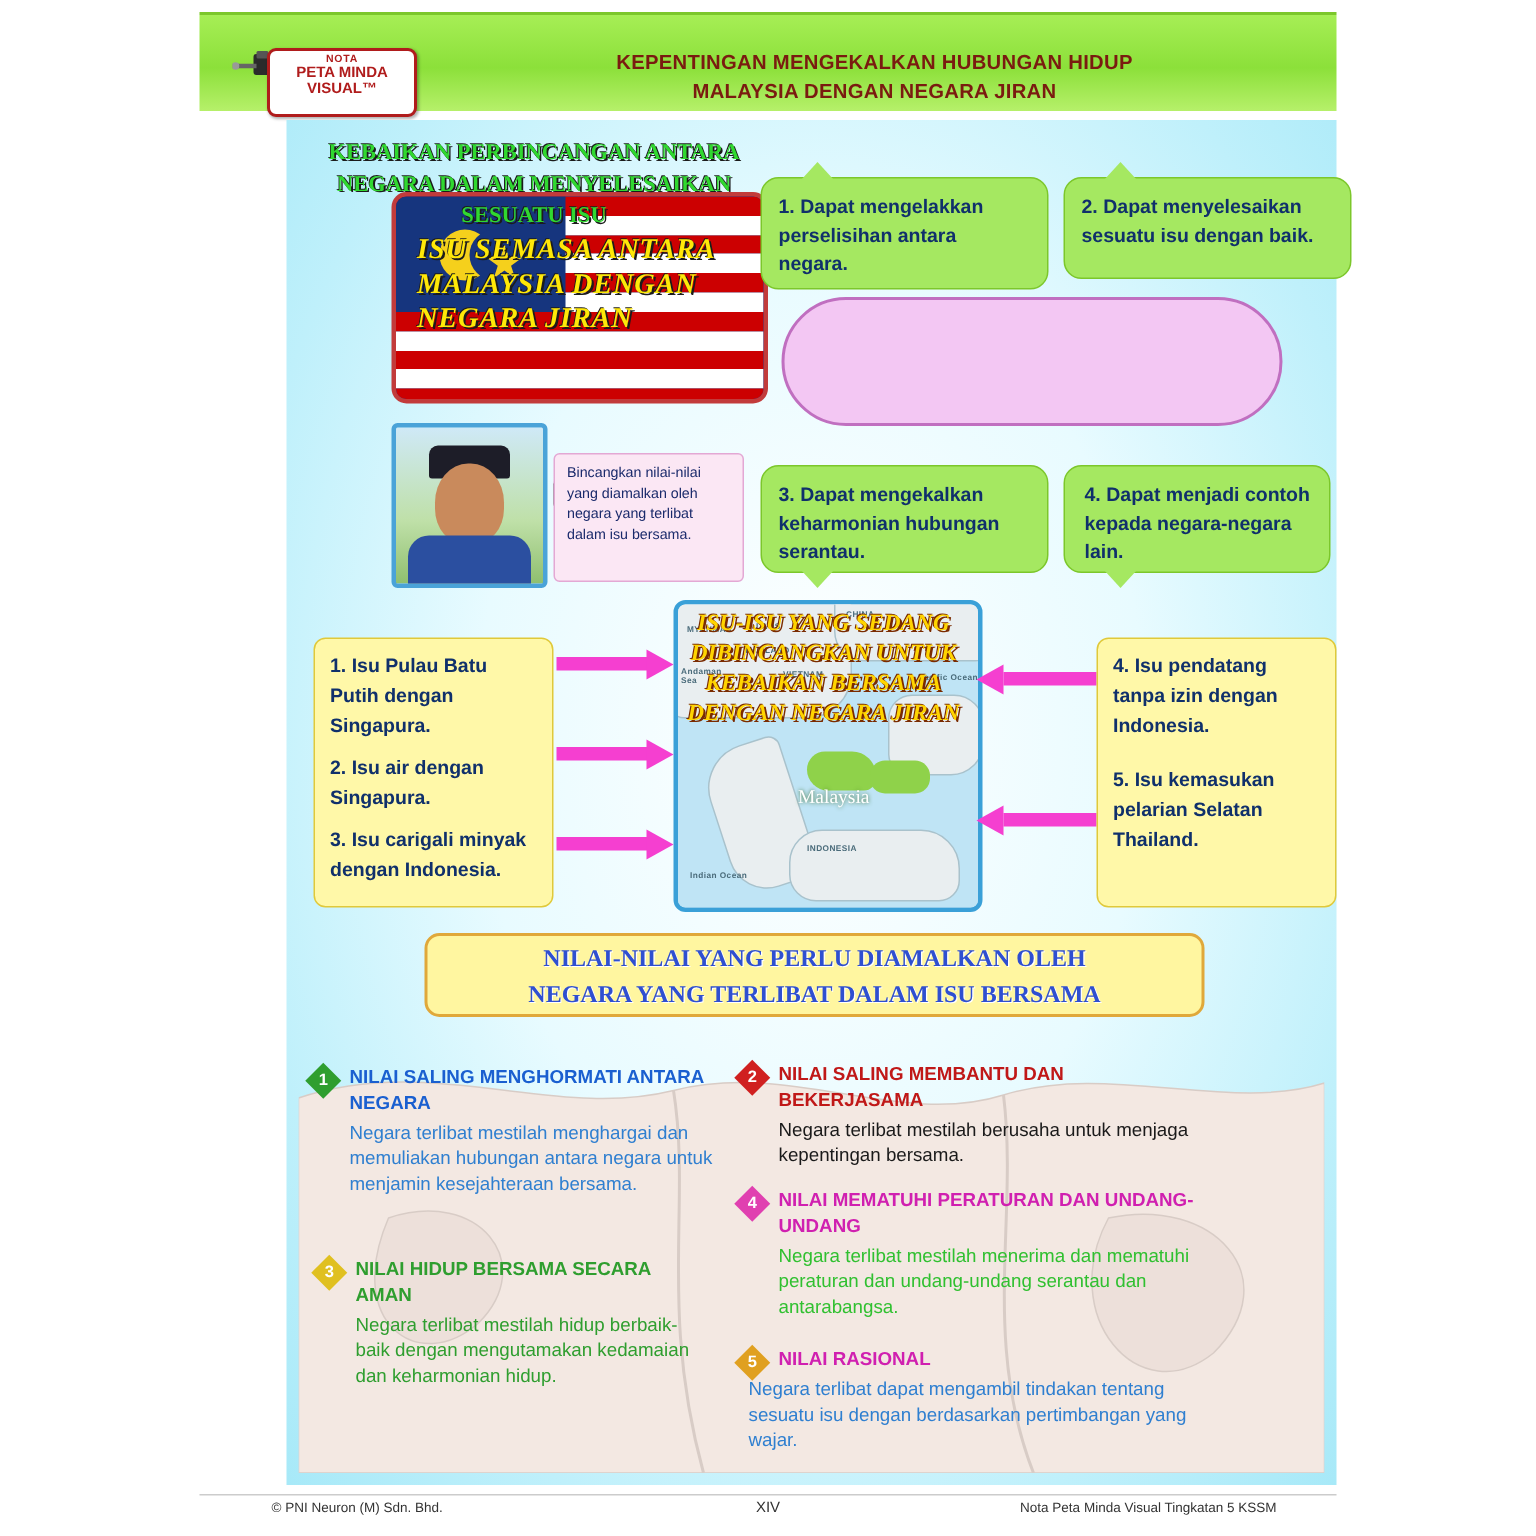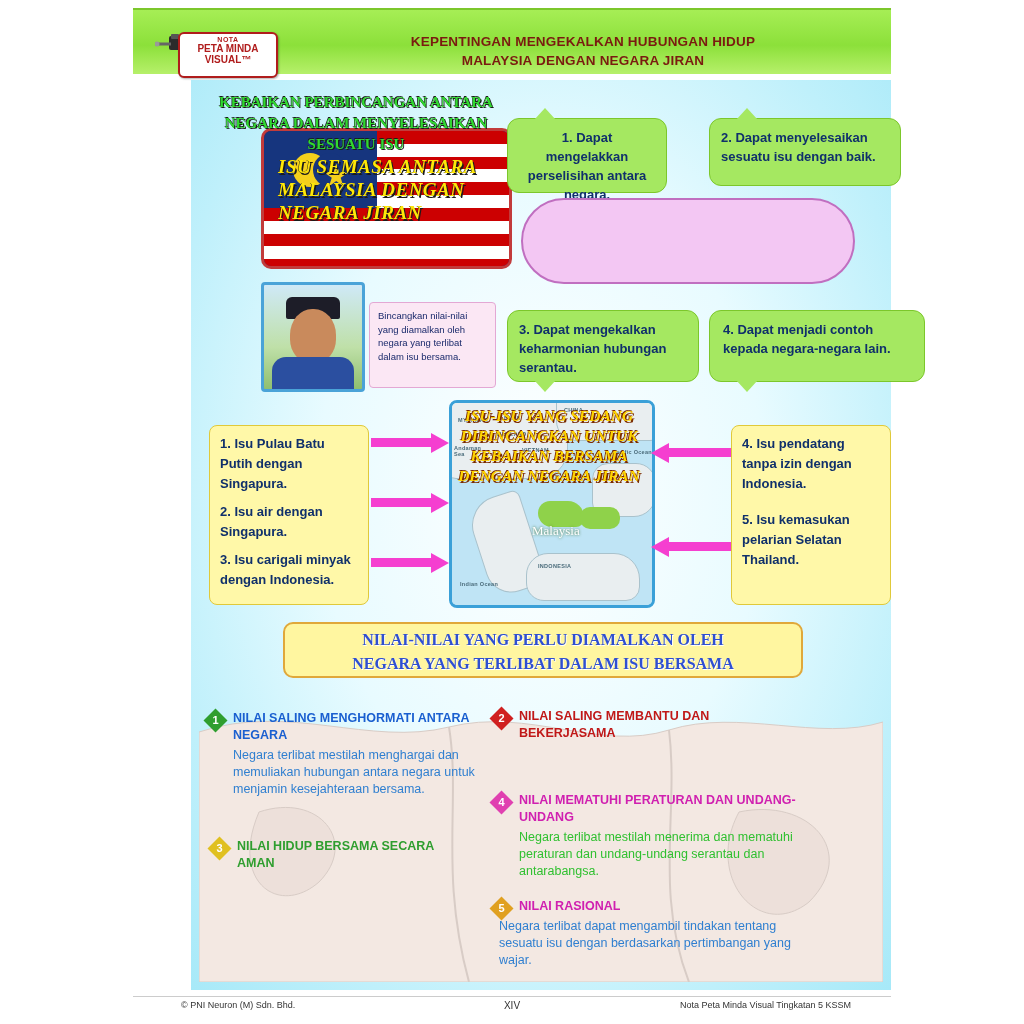--- a/index.html
+++ b/index.html
@@ -64,24 +64,24 @@
     box-sizing:border-box;
   }
   .bub:after{
     content:"";position:absolute;bottom:-11px;left:26px;
     border-left:11px solid transparent;border-right:11px solid transparent;
     border-top:12px solid #a5e861;
   }
   .bub.up:after{
     bottom:auto;top:-11px;border-top:none;border-bottom:12px solid #a5e861;
   }
-  #bub1{left:316px;top:38px;width:160px;height:75px;text-align:center;}
+  #bub1{left:316px;top:38px;width:192px;height:75px;}
   #bub2{left:518px;top:38px;width:192px;height:68px;}
   #bub3{left:316px;top:230px;width:192px;height:72px;}
-  #bub4{left:518px;top:230px;width:216px;height:72px;padding-left:13px;}
+  #bub4{left:518px;top:230px;width:178px;height:72px;padding-left:13px;}
   
   .cloud{
     position:absolute;left:330px;top:118px;width:330px;height:82px;
     background:#f3c7f3;border:2px solid #c06fc0;border-radius:44px;
     box-shadow:0 0 0 0 #fff;
   }
   .cloud-txt{
     position:absolute;left:0;top:12px;width:330px;text-align:center;
     color:#30d830;font-weight:bold;font-size:15px;line-height:21px;
     font-family:"Liberation Serif", serif;
@@ -322,27 +322,29 @@
         </div>
       <div class="nhead" style="color:#1a5fd0;margin-left:20px;">NILAI SALING MENGHORMATI ANTARA NEGARA</div>
       <div class="nbody" style="color:#2f7fd0;margin-left:20px;margin-top:3px;">Negara terlibat mestilah menghargai dan memuliakan hubungan antara negara untuk menjamin kesejahteraan bersama.</div>
     </div>
 
     <div class="nitem" style="left:22px;top:758px;width:250px;">
       <div class="badge" style="left:-2px;top:2px;background:#e0c020;">
           <span>3</span>
         </div>
       <div class="nhead" style="color:#2f9e2f;margin-left:24px;">NILAI HIDUP BERSAMA SECARA AMAN</div>
+      <div class="nbody" style="color:#2f9e2f;margin-left:24px;margin-top:3px;">Negara terlibat mestilah hidup berbaik-baik dengan mengutamakan kedamaian dan keharmonian hidup.</div>
     </div>
 
     <div class="nitem" style="left:308px;top:628px;width:300px;">
       <div class="badge" style="left:-6px;top:2px;background:#d02020;">
           <span>2</span>
         </div>
       <div class="nhead" style="color:#c01818;margin-left:20px;">NILAI SALING MEMBANTU DAN BEKERJASAMA</div>
+      <div class="nbody" style="color:#1a1a1a;margin-left:20px;margin-top:3px;">Negara terlibat mestilah berusaha untuk menjaga kepentingan bersama.</div>
     </div>
 
     <div class="nitem" style="left:308px;top:712px;width:310px;">
       <div class="badge" style="left:-6px;top:2px;background:#e040b0;">
           <span>4</span>
         </div>
       <div class="nhead" style="color:#d020b0;margin-left:20px;">NILAI MEMATUHI PERATURAN DAN UNDANG-UNDANG</div>
       <div class="nbody" style="color:#30c030;margin-left:20px;margin-top:3px;">Negara terlibat mestilah menerima dan mematuhi peraturan dan undang-undang serantau dan antarabangsa.</div>
     </div>
 

